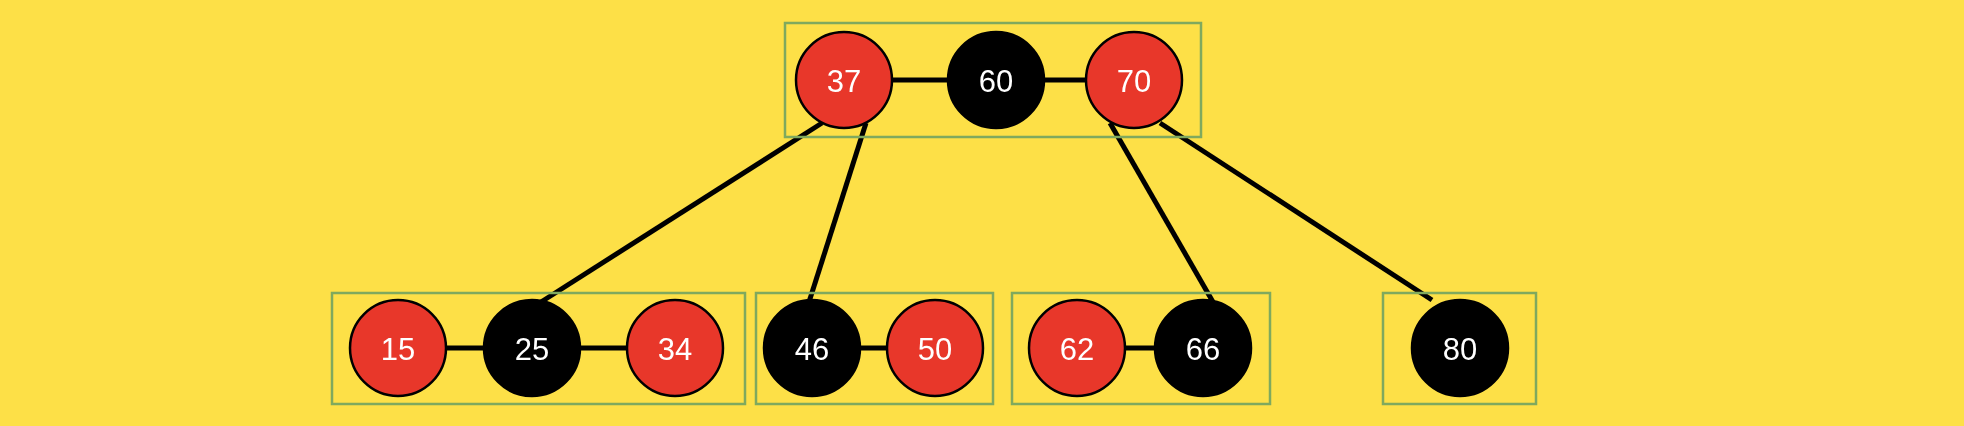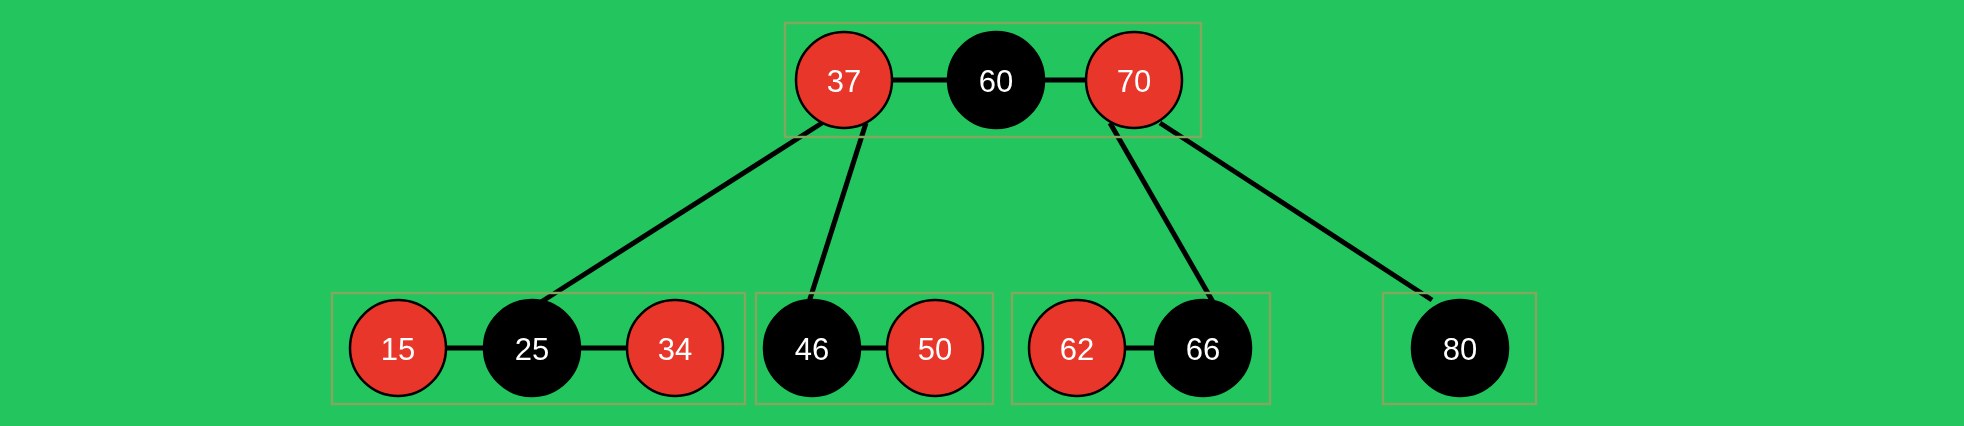--- a/index.html
+++ b/index.html
@@ -7,21 +7,21 @@
     padding: 0;
     background: #ffffff;
   }
   body {
     font-family: "Liberation Sans", sans-serif;
   }
   #canvas-wrap {
     position: relative;
     width: 1964px;
     height: 426px;
-    background: #22c55e;
+    background: #fde047;
     overflow: hidden;
   }
   #tree-svg {
     position: absolute;
     left: 0;
     top: 0;
     width: 1964px;
     height: 426px;
     display: block;
   }

